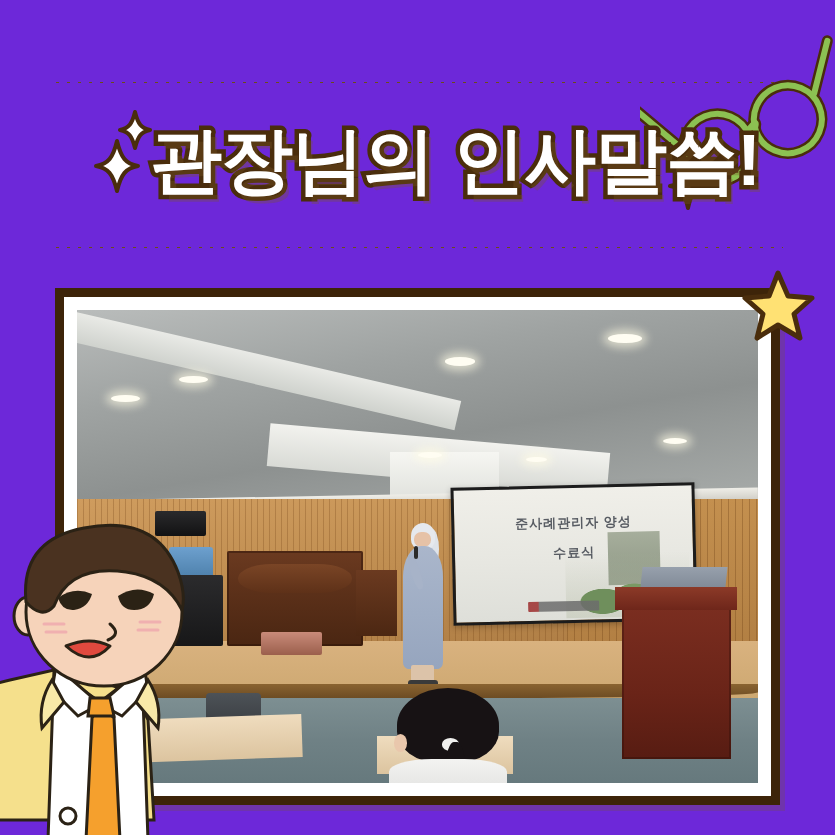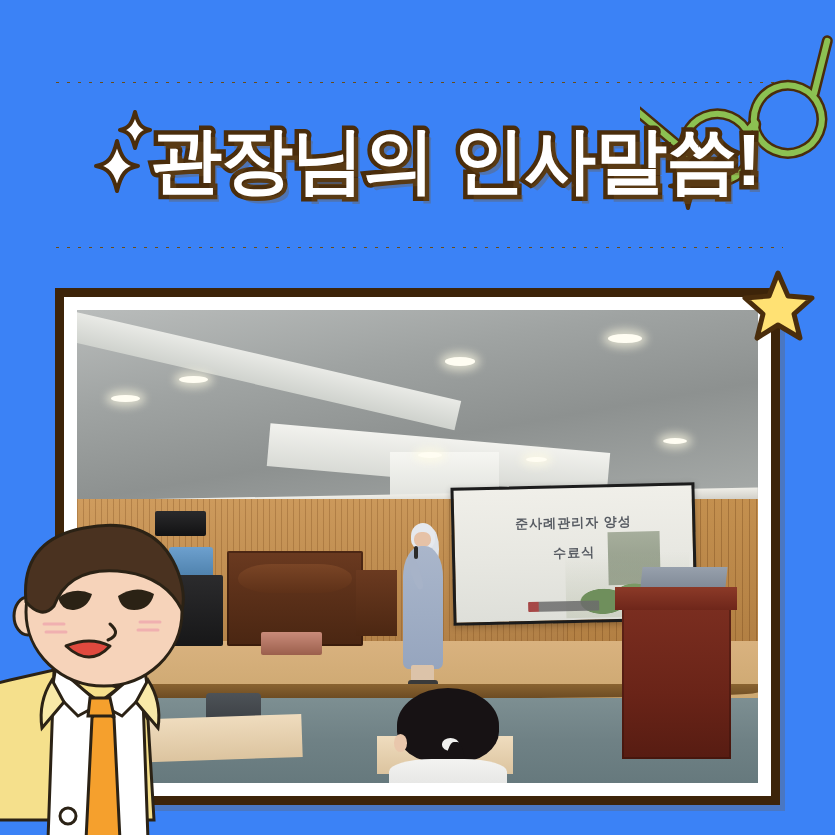--- a/index.html
+++ b/index.html
@@ -1,21 +1,21 @@
 <!DOCTYPE html>
 <html><head>
 <meta charset="utf-8">
 <style>
   html,body{margin:0;padding:0;}
   body{
     width:835px;height:835px;overflow:hidden;
     font-family:"Liberation Sans","DejaVu Sans",sans-serif;
     background:#FCE88C;
   }
-  .card{position:relative;width:835px;height:835px;overflow:hidden;background:#3b82f6;}
+  .card{position:relative;width:835px;height:835px;overflow:hidden;background:#6d28d9;}
 
   
   .dots{
     position:absolute;height:5px;left:52px;right:52px;
     background-image:radial-gradient(#6b4c18 1.6px, transparent 1.7px);
     background-size:11px 5px;background-repeat:repeat-x;background-position:0 1px;
   }
   .dots.top{top:79px;}
   .dots.bottom{top:244px;}
 

